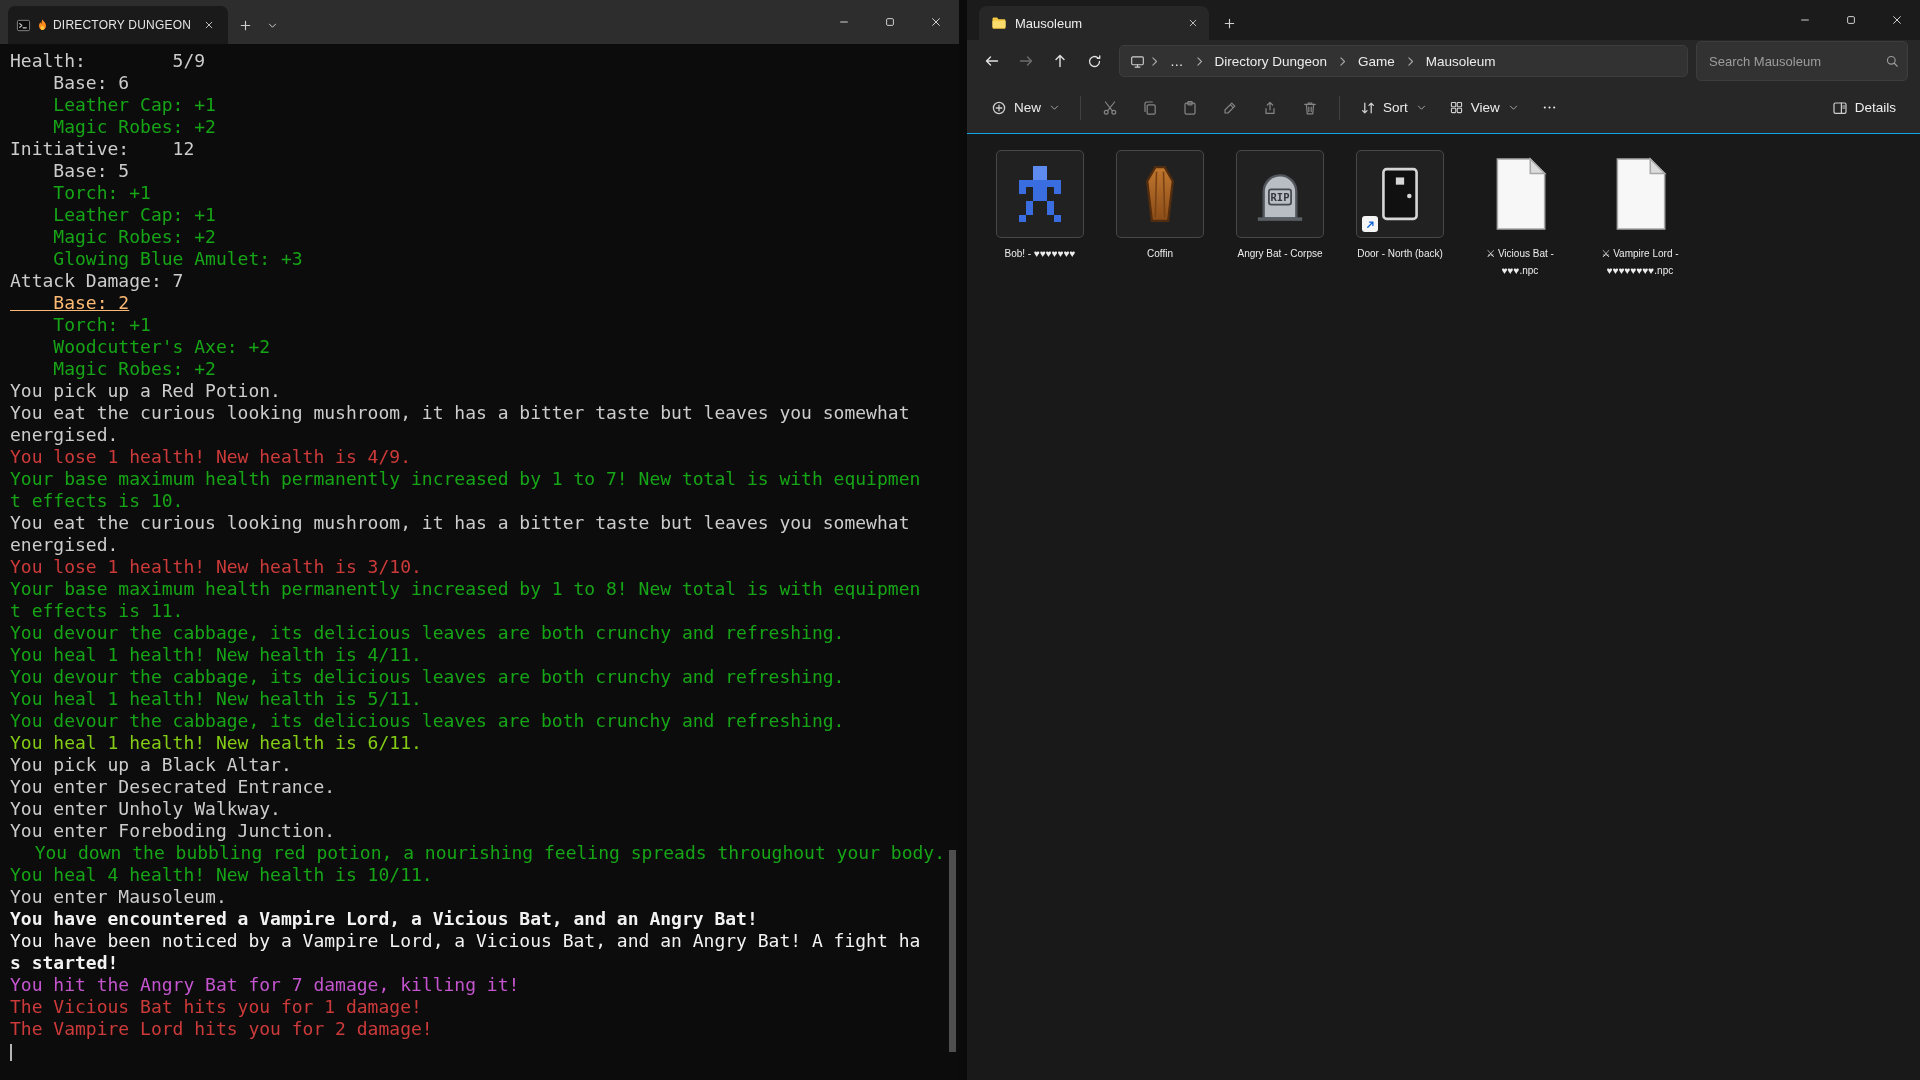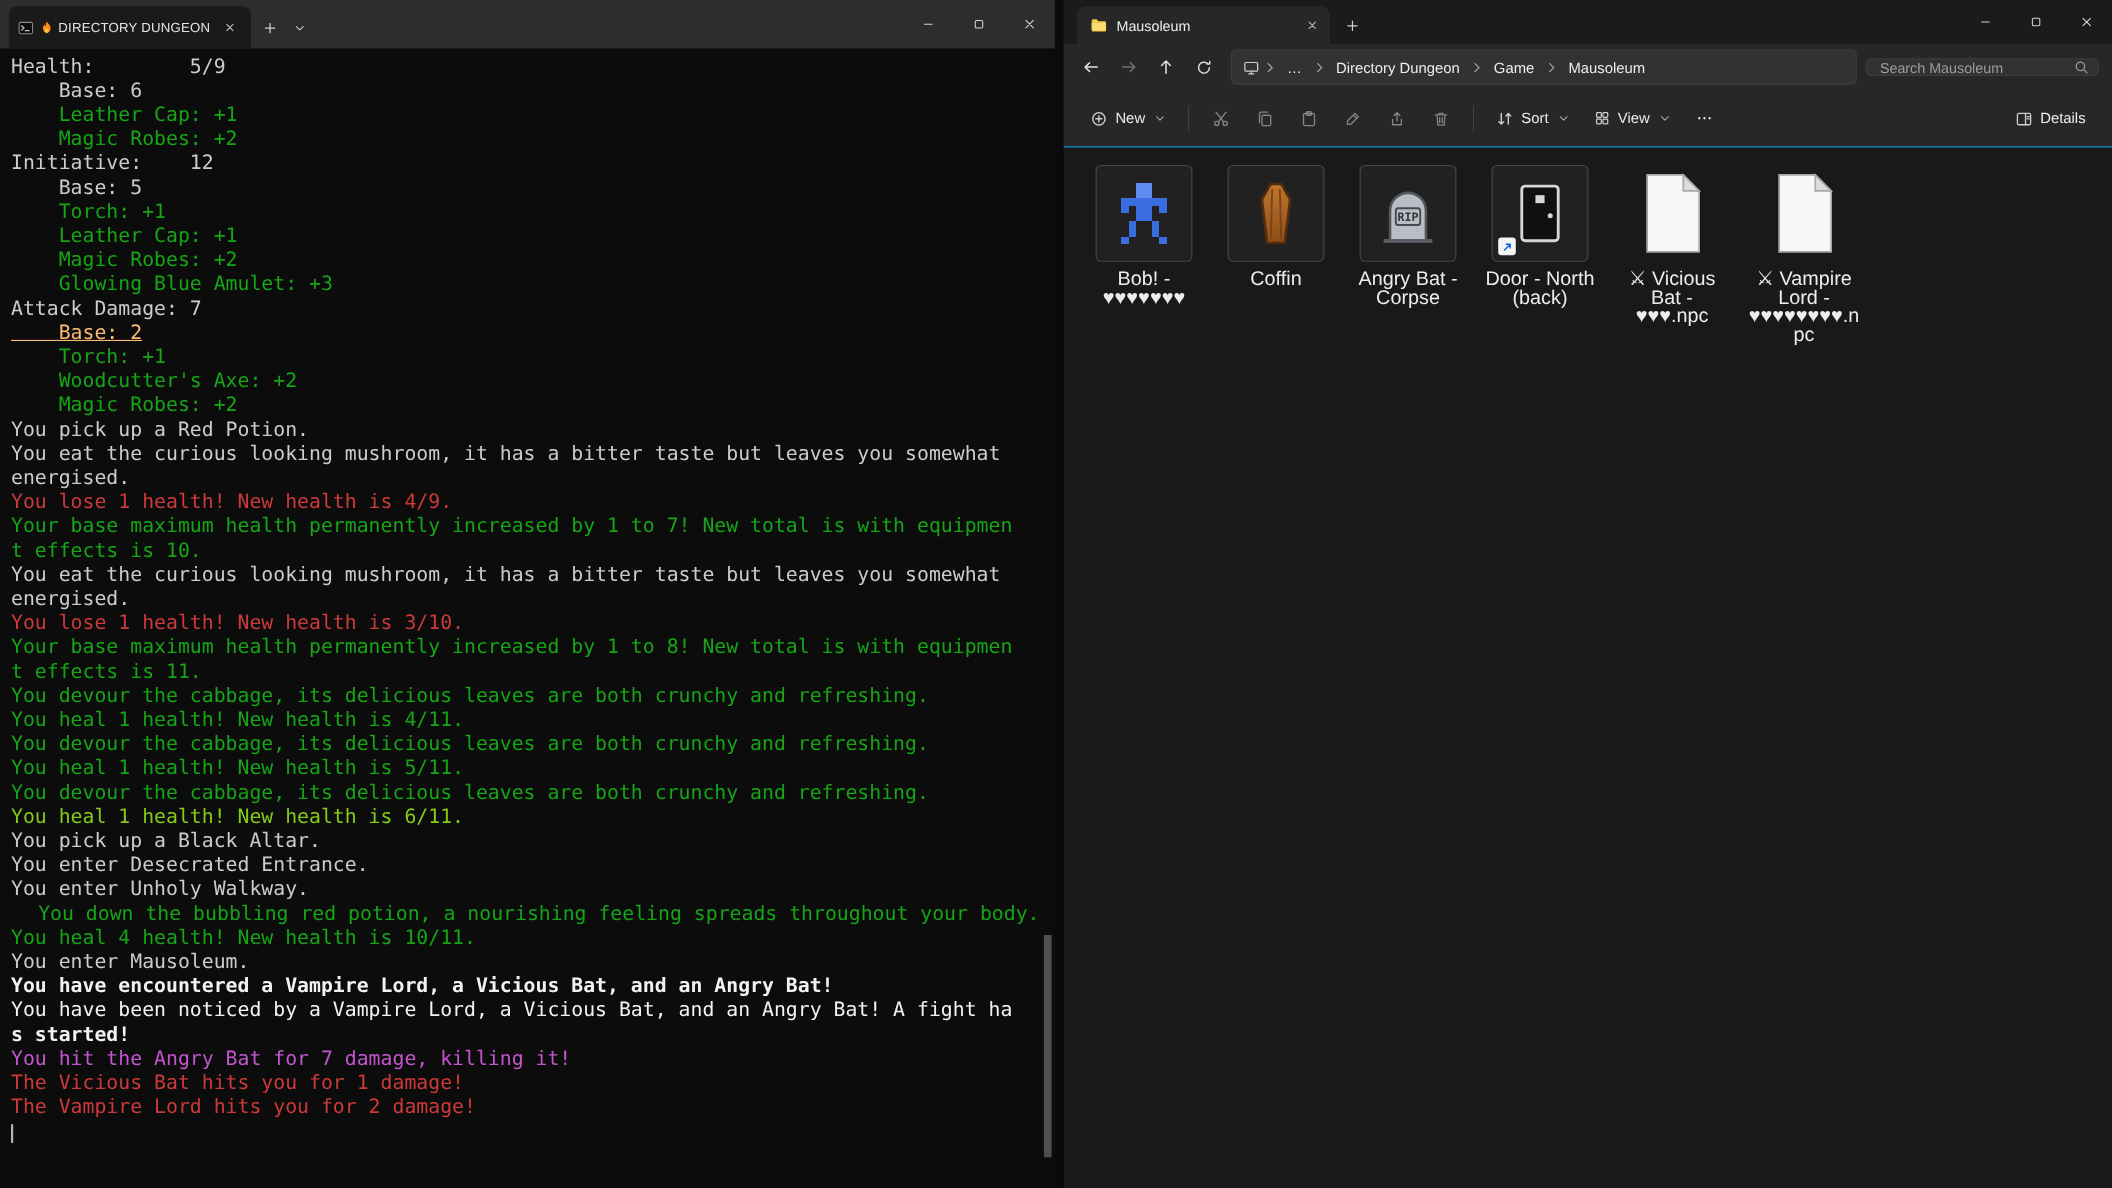--- a/index.html
+++ b/index.html
@@ -30,36 +30,36 @@
 .ex-tab{height:34px;width:230px;margin-left:12px;background:#272727;border-radius:8px 8px 0 0;display:flex;align-items:center;gap:8px;padding:0 6px 0 12px;font-size:13px}
 .ex-tab-title{flex:1;color:#ededed;white-space:nowrap}
 .ex-tab-close{width:20px;height:20px;border-radius:4px;display:flex;align-items:center;justify-content:center;color:#b8b8b8}
 .ex-newtab{width:28px;height:28px;margin:0 0 3px 6px;display:flex;align-items:center;justify-content:center;color:#cfcfcf}
 .ex-navrow{height:42px;background:#272727;display:flex;align-items:center;padding:0 8px;flex:0 0 auto}
 .nav-btn{width:34px;height:34px;border-radius:5px;display:flex;align-items:center;justify-content:center;color:#e2e2e2}
 .nav-btn.disabled{color:#6d6d6d}
 .ex-crumbbar{flex:1;height:32px;margin:0 8px;background:#323232;border:1px solid #3d3d3d;border-radius:5px;display:flex;align-items:center;padding:0 10px;font-size:13.5px;gap:3px}
 .crumb{padding:2px 6px;border-radius:3px;color:#ececec;white-space:nowrap}
 .crumb-chev{display:flex;color:#a8a8a8}
-.ex-search{width:212px;height:16px;background:#323232;border:1px solid #3d3d3d;border-radius:5px;display:flex;align-items:center;padding:0 8px 0 12px;margin-right:4px}
+.ex-search{width:212px;height:40px;background:#323232;border:1px solid #3d3d3d;border-radius:5px;display:flex;align-items:center;padding:0 8px 0 12px;margin-right:4px}
 .ex-search input{flex:1;min-width:0;background:transparent;border:none;outline:none;color:#e8e8e8;font-size:13px;font-family:inherit}
 .ex-search input::placeholder{color:#9d9d9d}
 .search-icon{color:#9d9d9d;display:flex}
 .ex-toolbar{height:52px;background:#272727;display:flex;align-items:center;padding:0 14px;gap:2px;border-bottom:1px solid #0ea5e9;flex:0 0 auto}
 .tb-btn{display:flex;align-items:center;gap:7px;height:36px;padding:0 10px;border-radius:5px;font-size:13.5px;color:#ededed}
 .tb-chev{color:#a8a8a8;display:flex;margin-left:1px}
 .tb-ibtn{width:38px;height:36px;border-radius:5px;display:flex;align-items:center;justify-content:center;color:#858585}
 .tb-sep{width:1px;height:24px;background:#404040;margin:0 8px}
 .tb-details{margin-left:auto}
 .ex-content{flex:1;display:flex;align-items:flex-start;padding:16px 0 0 20px;gap:14px}
 .file-item{width:106px;display:flex;flex-direction:column;align-items:center}
 .thumb{width:88px;height:88px;display:flex;align-items:center;justify-content:center;position:relative}
 .thumb.framed{background:#212121;border:1px solid #484848;border-radius:5px}
 .badge{position:absolute;left:5px;bottom:5px;width:16px;height:16px;background:#f5f5f5;border-radius:3px;display:flex;align-items:center;justify-content:center}
-.file-label{margin-top:7px;max-width:104px;text-align:center;font-size:18px;line-height:17px;color:#ededed;overflow-wrap:anywhere}
+.file-label{margin-top:7px;max-width:104px;text-align:center;font-size:10px;line-height:17px;color:#ededed;overflow-wrap:anywhere}
 .ex-status{height:28px;display:flex;align-items:center;gap:10px;padding:0 10px 0 14px;font-size:12px;color:#cccccc;border-top:1px solid #2b2b2b;flex:0 0 auto}
 .status-sep{width:1px;height:14px;background:#454545}
 .view-toggles{margin-left:auto;display:flex;gap:3px}
 .vt{width:26px;height:22px;display:flex;align-items:center;justify-content:center;color:#c0c0c0;border-radius:3px}
 .vt.active{background:#3a3a3a;box-shadow:inset 0 0 0 1px #5a5a5a}
 </style>
 </head>
 <body>
 
 <div class="stage">
@@ -148,20 +148,21 @@
           <div class="tline" style="color: rgb(22, 165, 22);">t effects is 11.</div>
           <div class="tline" style="color: rgb(22, 165, 22);">You devour the cabbage, its delicious leaves are both crunchy and refreshing.</div>
           <div class="tline" style="color: rgb(22, 165, 22);">You heal 1 health! New health is 4/11.</div>
           <div class="tline" style="color: rgb(22, 165, 22);">You devour the cabbage, its delicious leaves are both crunchy and refreshing.</div>
           <div class="tline" style="color: rgb(22, 165, 22);">You heal 1 health! New health is 5/11.</div>
           <div class="tline" style="color: rgb(22, 165, 22);">You devour the cabbage, its delicious leaves are both crunchy and refreshing.</div>
           <div class="tline" style="color: #84cc16;">You heal 1 health! New health is 6/11.</div>
           <div class="tline" style="color: rgb(204, 204, 204);">You pick up a Black Altar.</div>
           <div class="tline" style="color: rgb(204, 204, 204);">You enter Desecrated Entrance.</div>
           <div class="tline" style="color: rgb(204, 204, 204);">You enter Unholy Walkway.</div>
+          <div class="tline" style="color: rgb(204, 204, 204);">You enter Foreboding Junction.</div>
           <div class="tline" style="color: rgb(22, 165, 22); text-align: right;">You down the bubbling red potion, a nourishing feeling spreads throughout your body.</div>
           <div class="tline" style="color: rgb(22, 165, 22);">You heal 4 health! New health is 10/11.</div>
           <div class="tline" style="color: rgb(204, 204, 204);">You enter Mausoleum.</div>
           <div class="tline" style="color: rgb(242, 242, 242); font-weight: 700;">You have encountered a Vampire Lord, a Vicious Bat, and an Angry Bat!</div>
           <div class="tline" style="color: rgb(242, 242, 242); font-weight: 400;">You have been noticed by a Vampire Lord, a Vicious Bat, and an Angry Bat! A fight ha</div>
           <div class="tline" style="color: rgb(242, 242, 242); font-weight: 700;">s started!</div>
           <div class="tline" style="color: rgb(196, 85, 207);">You hit the Angry Bat for 7 damage, killing it!</div>
           <div class="tline" style="color: rgb(205, 58, 58);">The Vicious Bat hits you for 1 damage!</div>
           <div class="tline" style="color: rgb(205, 58, 58);">The Vampire Lord hits you for 2 damage!</div>
           <div class="tline"><span class="cursor"></span></div>

